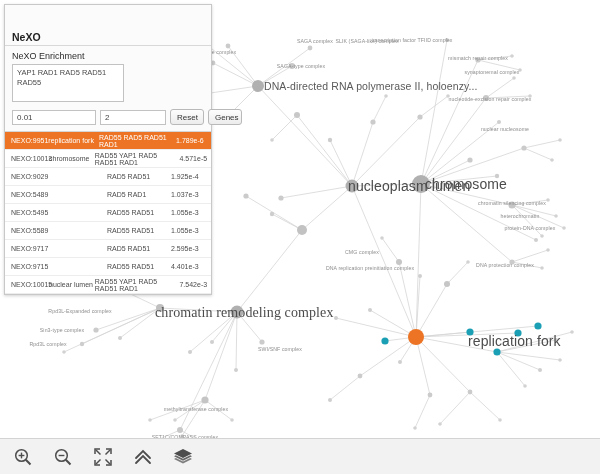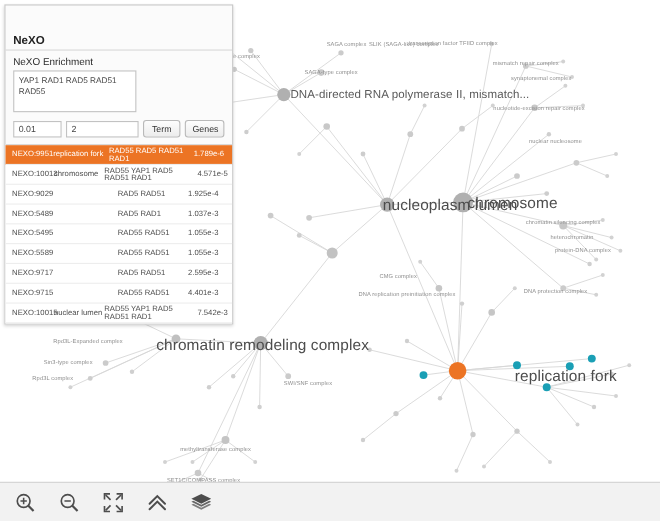--- a/index.html
+++ b/index.html
@@ -151,21 +151,21 @@
     height: 15px;
     border: 1px solid #c2c2c2;
     background: #fff;
     font-size: 8px;
     color: #444;
     padding: 0 4px;
     box-sizing: border-box;
     outline: none;
     font-family: "Liberation Sans", sans-serif;
   }
-  #pvalue-input { width: 44px; }
+  #pvalue-input { width: 84px; }
   #count-input { width: 66px; }
   .pbtn {
     height: 16px;
     min-width: 34px;
     border: 1px solid #b9b9b9;
     border-radius: 3px;
     background: linear-gradient(#fdfdfd, #ececec);
     font-size: 8px;
     color: #333;
     cursor: pointer;
@@ -411,22 +411,22 @@
       <circle cx="538" cy="326" r="3.6" fill="#1a9fb5"></circle>
 
       <circle cx="416" cy="337" r="8" fill="#ec7424"></circle>
     </g>
   </svg>
 
   <div id="net-labels">
     <div class="net-label big" style="left:468px;top:341px;transform:translate(0,-50%);">replication fork</div>
     <div class="net-label big" style="left:425px;top:184px;transform:translate(0,-50%);">chromosome</div>
     <div class="net-label big" style="left:348px;top:186px;transform:translate(0,-50%);">nucleoplasm lumen</div>
-    <div class="net-label big" style="left:142px;top:313px;transform:translate(0,-50%);">chromatin remodeling complex</div>
-    <div class="net-label mid" style="left:264px;top:86px;transform:translate(0,-50%);">DNA-directed RNA polymerase II, mismatch...</div>
+    <div class="net-label big" style="left:155px;top:313px;transform:translate(0,-50%);font-family:Liberation Serif, serif;">chromatin remodeling complex</div>
+    <div class="net-label mid" style="left:264px;top:86px;transform:translate(0,-50%);">DNA-directed RNA polymerase II, holoenzy...</div>
     <div class="net-label mid faint" style="left:125px;top:250px;transform:translate(0,-50%);">nuclear chromatin</div>
     <div class="net-label" style="left:80px;top:311px;">Rpd3L-Expanded complex</div>
     <div class="net-label" style="left:62px;top:330px;">Sin3-type complex</div>
     <div class="net-label" style="left:48px;top:344px;">Rpd3L complex</div>
     <div class="net-label" style="left:280px;top:349px;">SWI/SNF complex</div>
     <div class="net-label" style="left:196px;top:409px;">methyltransferase complex</div>
     <div class="net-label" style="left:185px;top:437px;">SET1C/COMPASS complex</div>
     <div class="net-label" style="left:301px;top:66px;">SAGA-type complex</div>
     <div class="net-label" style="left:315px;top:41px;">SAGA complex</div>
     <div class="net-label" style="left:367px;top:41px;">SLIK (SAGA-like) complex</div>
@@ -452,21 +452,21 @@
 
 
     <div class="panel-sep"></div>
 
     <div id="term-enrichment-title">NeXO Enrichment</div>
     <textarea id="genes-box" style="">YAP1 RAD1 RAD5 RAD51 RAD55</textarea>
 
     <div class="params-row">
       <input id="pvalue-input" class="param-input" type="text" value="0.01" style="">
       <input id="count-input" class="param-input" type="text" value="2" style="">
-      <button class="pbtn">Term</button>
+      <button class="pbtn">Reset</button>
       <button class="pbtn">Genes</button>
     </div>
 
     <div id="results">
       <div class="res-row selected">
         <span class="c1">NEXO:9951</span>
         <span class="c2">replication fork</span>
         <span class="c3">RAD55 RAD5 RAD51 RAD1</span>
         <span class="c4">1.789e-6</span>
       </div>

